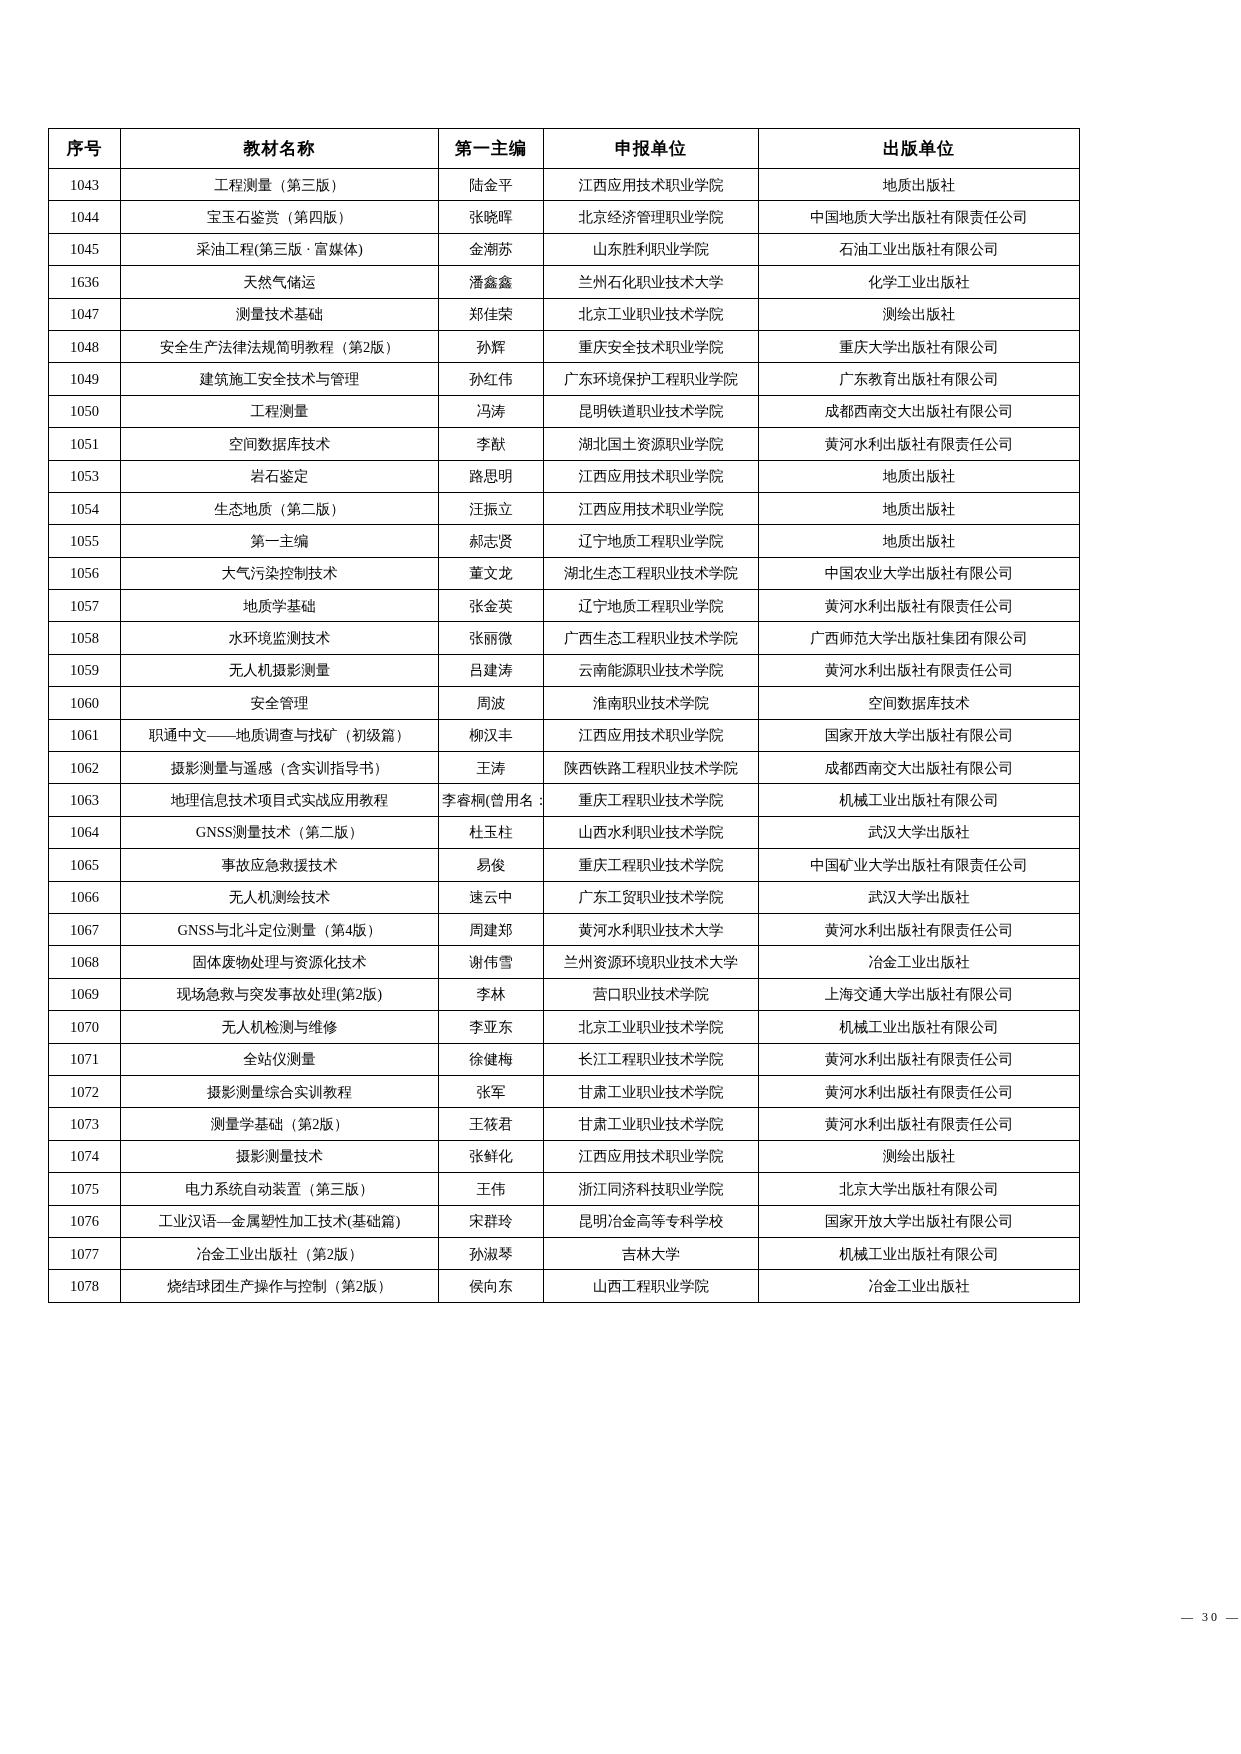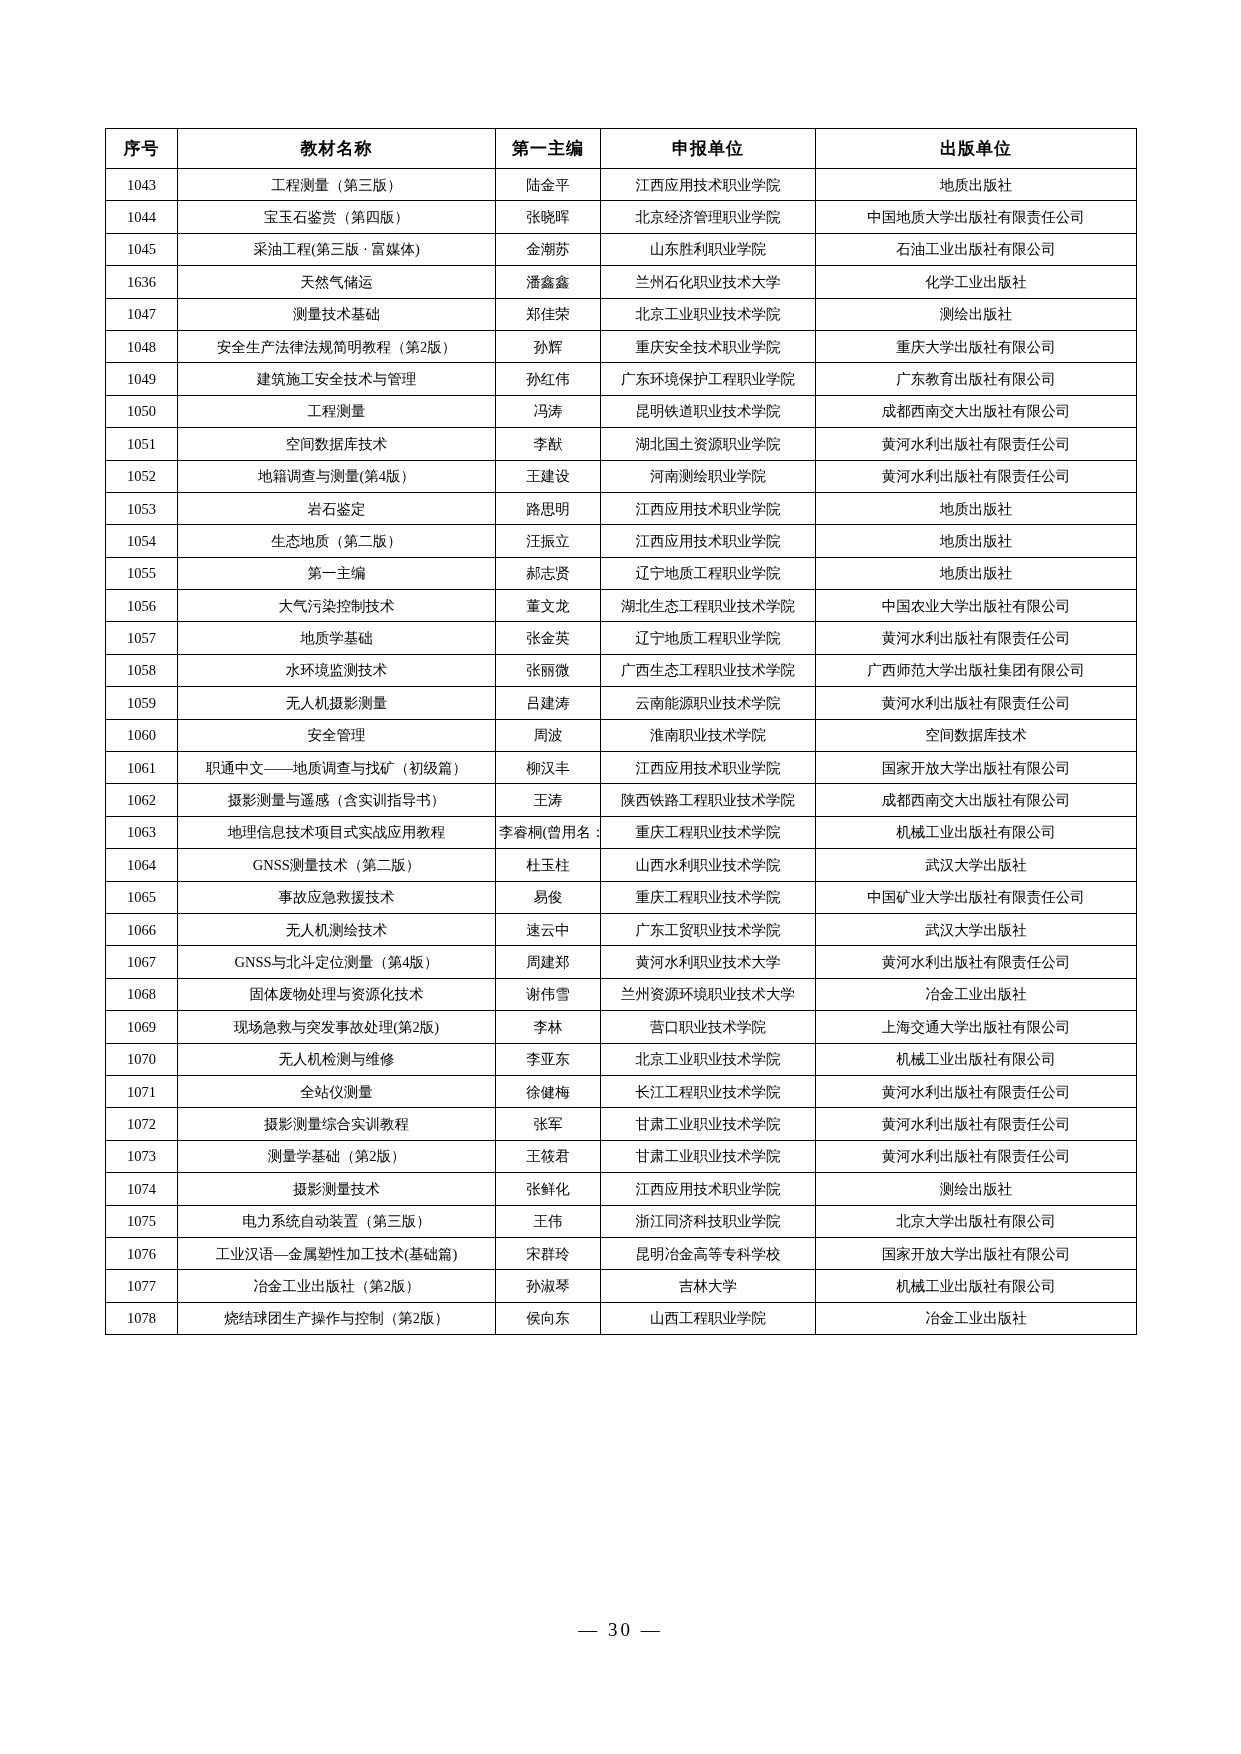--- a/index.html
+++ b/index.html
@@ -11,21 +11,21 @@
     width: 1241px;
     height: 1754px;
     font-family: "Liberation Serif", "DejaVu Serif", serif;
     color: #000000;
     position: relative;
   }
   .page {
     box-sizing: border-box;
     width: 1241px;
     height: 1753px;
-    padding: 128px 105px 0 105px;
+    padding: 128px 105px 0 48px;
     position: relative;
   }
   table.tbl {
     border-collapse: collapse;
     width: 1031px;
     table-layout: fixed;
   }
   table.tbl td, table.tbl th {
     border: 1px solid #000000;
     font-weight: normal;
@@ -54,23 +54,23 @@
 
   td.c-idx { font-size: 15px; }
   td.c-name { font-size: 14.5px; }
   td.c-editor { font-size: 14.5px; margin-left: 44px; }
   td.c-unit { font-size: 14.5px; }
   td.c-press { font-size: 14.5px; }
   .footer {
     position: absolute;
     left: 0;
     right: 0;
-    bottom: 112px;
-    text-align: center;
-    font-size: 19px;
+    bottom: 128px;
+    text-align: right;
+    font-size: 12px;
     letter-spacing: 3px;
   }
 </style>
 </head>
 <body>
 
 <div class="page">
 
   <table class="tbl">
     <colgroup>
@@ -147,27 +147,20 @@
           <td class="c-press">成都西南交大出版社有限公司</td>
         </tr>
         <tr>
           <td class="c-idx">1051</td>
           <td class="c-name">空间数据库技术</td>
           <td class="c-editor">李猷</td>
           <td class="c-unit">湖北国土资源职业学院</td>
           <td class="c-press">黄河水利出版社有限责任公司</td>
         </tr>
         <tr>
-          <td class="c-idx">1052</td>
-          <td class="c-name">地籍调查与测量(第4版）</td>
-          <td class="c-editor">王建设</td>
-          <td class="c-unit">河南测绘职业学院</td>
-          <td class="c-press">黄河水利出版社有限责任公司</td>
-        </tr>
-        <tr>
           <td class="c-idx">1053</td>
           <td class="c-name">岩石鉴定</td>
           <td class="c-editor">路思明</td>
           <td class="c-unit">江西应用技术职业学院</td>
           <td class="c-press">地质出版社</td>
         </tr>
         <tr>
           <td class="c-idx">1054</td>
           <td class="c-name">生态地质（第二版）</td>
           <td class="c-editor">汪振立</td>

